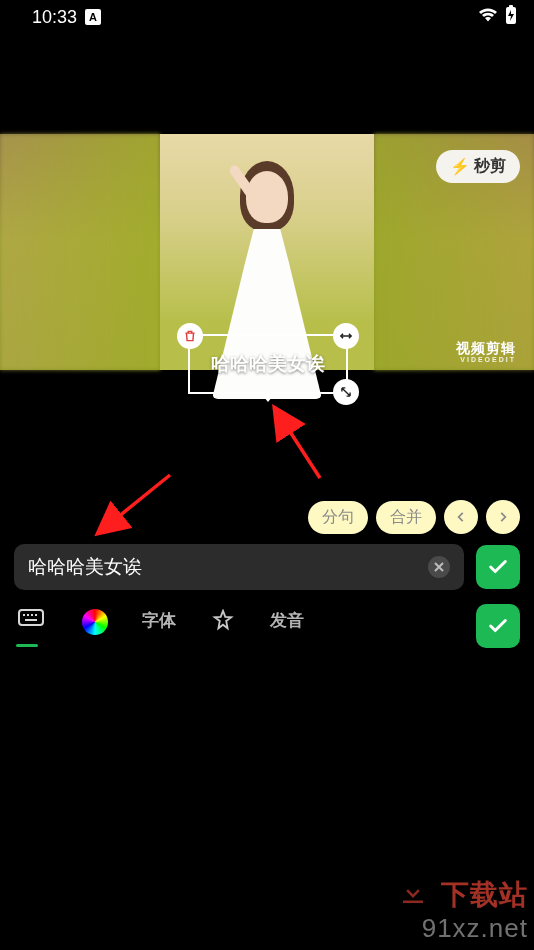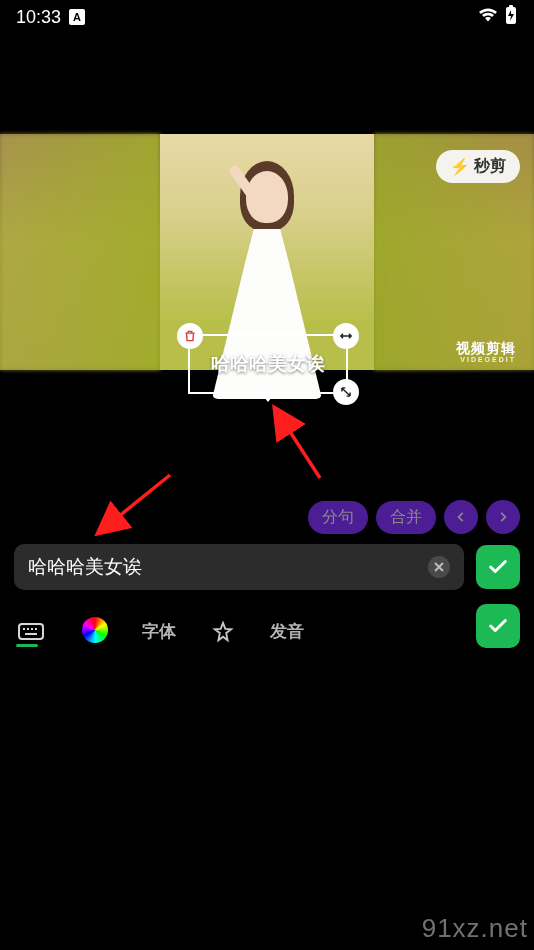--- a/index.html
+++ b/index.html
@@ -1,19 +1,19 @@
 <!DOCTYPE html>
 <html><head>
 <meta charset="utf-8">
 <style>
   * { margin: 0; padding: 0; box-sizing: border-box; }
   html, body { width: 534px; height: 950px; background: #000; font-family: -apple-system, "PingFang SC", "Microsoft YaHei", sans-serif; overflow: hidden; position: relative; }
 
   
-  .status-bar { position: absolute; top: 0; left: 0; right: 0; height: 34px; display: flex; align-items: center; justify-content: space-between; padding: 0 16px; color: #fff; font-size: 18px; font-weight: 500; }
+  .status-bar { position: absolute; top: 0; left: 16px; right: 0; height: 34px; display: flex; align-items: center; justify-content: space-between; padding: 0 16px; color: #fff; font-size: 18px; font-weight: 500; }
   .status-left { display: flex; align-items: center; gap: 8px; }
   .status-right { display: flex; align-items: center; gap: 6px; }
   .a-badge { width: 16px; height: 16px; background: #fff; color: #000; font-size: 11px; font-weight: bold; display: flex; align-items: center; justify-content: center; border-radius: 2px; }
 
   
   .preview { position: absolute; top: 134px; left: 0; right: 0; height: 236px; background: linear-gradient(180deg, rgba(210,180,100,0.6) 0%, rgba(170,180,50,0.85) 45%, rgba(150,165,40,0.9) 100%); overflow: visible; }
   .preview-blur-left, .preview-blur-right { position: absolute; top:0; bottom:0; width: 160px; }
   .preview-blur-left { left: 0; background: linear-gradient(90deg, rgba(200,180,90,0.55), rgba(165,175,45,0.85)); filter: blur(2px); }
   .preview-blur-right { right: 0; background: linear-gradient(270deg, rgba(205,175,80,0.5), rgba(160,170,45,0.85)); filter: blur(2px); }
   .preview-center { position: absolute; left: 160px; right: 160px; top: 0; bottom: 0; background: linear-gradient(180deg, #e8d9a8 0%, #d8cf8a 35%, #b7bf4a 80%); overflow: visible; }
@@ -40,33 +40,33 @@
   .handle.tl { top: -13px; left: -13px; color: #e23c3c; }
   .handle.tr { top: -13px; right: -13px; }
   .handle.br { bottom: -13px; right: -13px; }
   .tri-down { position: absolute; left: 50%; bottom: -10px; transform: translateX(-50%); width: 0; height: 0; border-left: 8px solid transparent; border-right: 8px solid transparent; border-top: 10px solid #fff; }
 
   
   .arrow-svg { position: absolute; top: 0; left: 0; width: 534px; height: 950px; pointer-events: none; z-index: 25; }
 
   
   .chips-row { position: absolute; top: 496px; left: 0; right: 0; height: 42px; display: flex; align-items: center; justify-content: flex-end; gap: 8px; padding: 0 14px; }
-  .chip { background: #4c1d95; color: #8a8a8a; font-size: 16px; padding: 6px 14px; border-radius: 18px; display: flex; align-items: center; justify-content: center; }
+  .chip { background: #fef9c3; color: #8a8a8a; font-size: 16px; padding: 6px 14px; border-radius: 18px; display: flex; align-items: center; justify-content: center; }
   .chip.round { width: 34px; height: 34px; padding: 0; border-radius: 50%; }
 
   
   .input-row { position: absolute; top: 544px; left: 14px; right: 14px; height: 46px; display: flex; align-items: center; gap: 12px; }
   .text-input-wrap { flex: 1; background: #2c2c2c; border-radius: 10px; height: 46px; display: flex; align-items: center; padding: 0 14px; }
   .text-input { flex: 1; background: transparent; border: none; outline: none; color: #fff; font-size: 19px; }
   .clear-btn { width: 22px; height: 22px; border-radius: 50%; background: #4a4a4a; color: #9a9a9a; display: flex; align-items: center; justify-content: center; font-size: 14px; }
   .confirm-btn { width: 44px; height: 44px; background: #1db954; border-radius: 10px; display: flex; align-items: center; justify-content: center; color: #fff; }
 
   
   .tools-row { position: absolute; top: 604px; left: 14px; right: 14px; height: 44px; display: flex; align-items: center; gap: 30px; }
-  .tool-item { color: #b5b5b5; display: flex; align-items: flex-end; justify-content: center; width: 34px; height: 34px; font-size: 17px; }
+  .tool-item { color: #b5b5b5; display: flex; align-items: flex-start; justify-content: center; width: 34px; height: 34px; font-size: 17px; }
   .tool-item.text-tab { font-weight: 600; }
   .tool-item.active-indicator { position: relative; }
   .tools-underline { position: absolute; top: 644px; left: 16px; width: 22px; height: 3px; background: #1db954; border-radius: 2px; }
   .tool-spacer { flex: 1; }
   .color-wheel { width: 26px; height: 26px; border-radius: 50%; background: conic-gradient(red, yellow, lime, cyan, blue, magenta, red); }
 
   .confirm-btn2 { width: 44px; height: 44px; background: #1db954; border-radius: 10px; display: flex; align-items: center; justify-content: center; color: #fff; }
 
   
   .site-wm { position: absolute; right: 6px; bottom: 6px; text-align: right; z-index: 30; }
@@ -213,14 +213,22 @@
   <defs>
     <marker id="ah" markerWidth="12" markerHeight="12" refX="9" refY="5" orient="auto">
       <path d="M0 0 L10 5 L0 10 Z" fill="#ff1e1e"></path>
     </marker>
   </defs>
   <line x1="320" y1="478" x2="274" y2="407" stroke="#ff1e1e" stroke-width="3.5" marker-end="url(#ah)"></line>
   <line x1="170" y1="475" x2="97" y2="534" stroke="#ff1e1e" stroke-width="3.5" marker-end="url(#ah)"></line>
 </svg>
 
 <div class="site-wm">
+  <div class="line1">
+    <span class="dl-icon">
+      <svg width="30" height="30" viewBox="0 0 24 24">
+          <path fill="#c13a2d" d="M12 3v10l4-4 1.4 1.4L12 16 6.6 10.4 8 9l4 4V3h0zM4 18h16v2H4z"></path>
+        </svg>
+    </span>
+    <span>下载站</span>
+  </div>
   <div class="line2">91xz.net</div>
 </div>
 
 </body></html>

